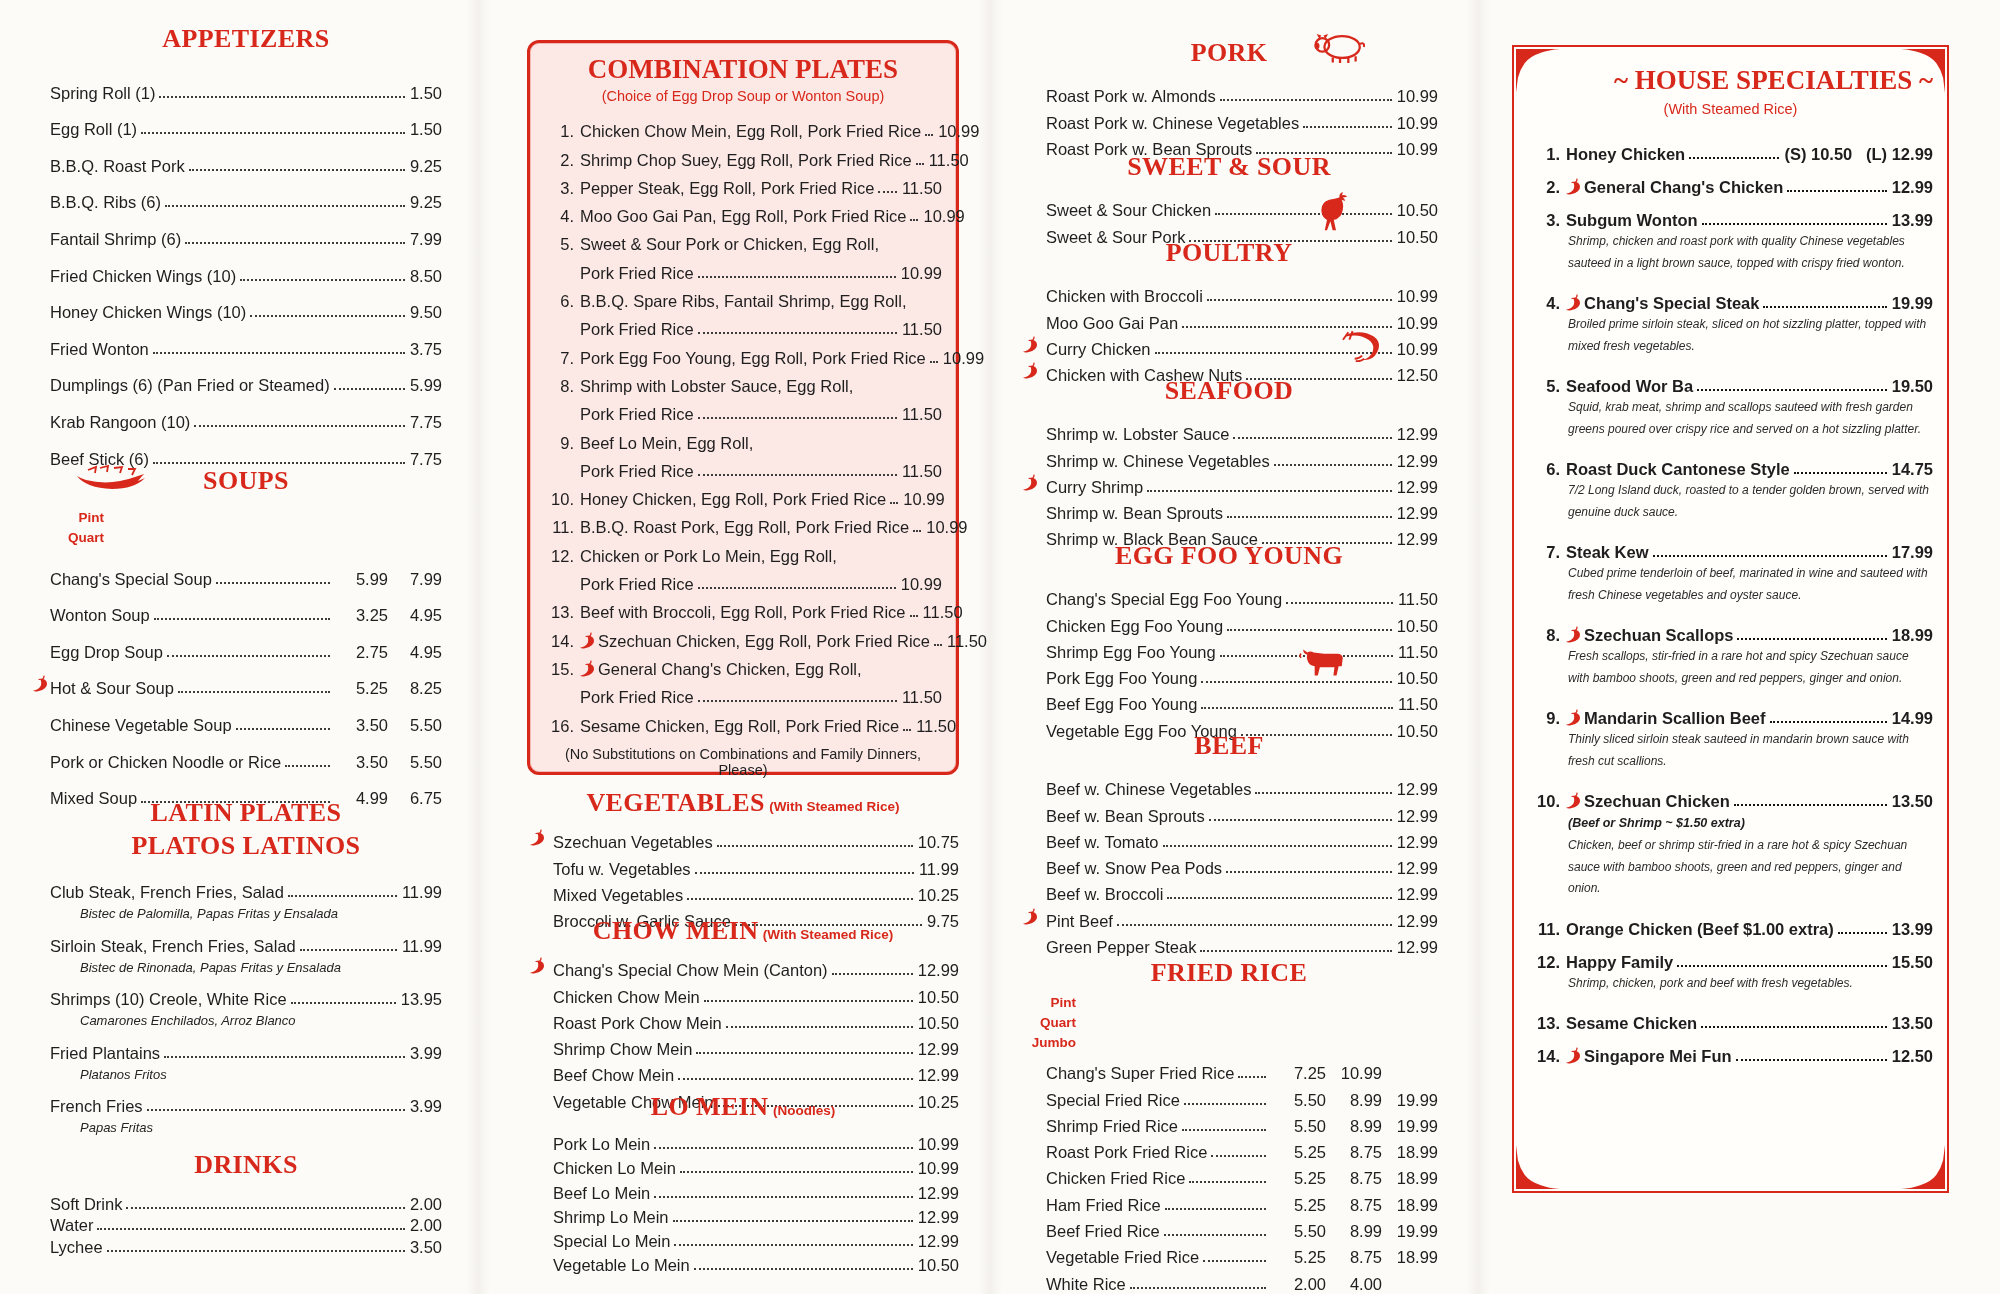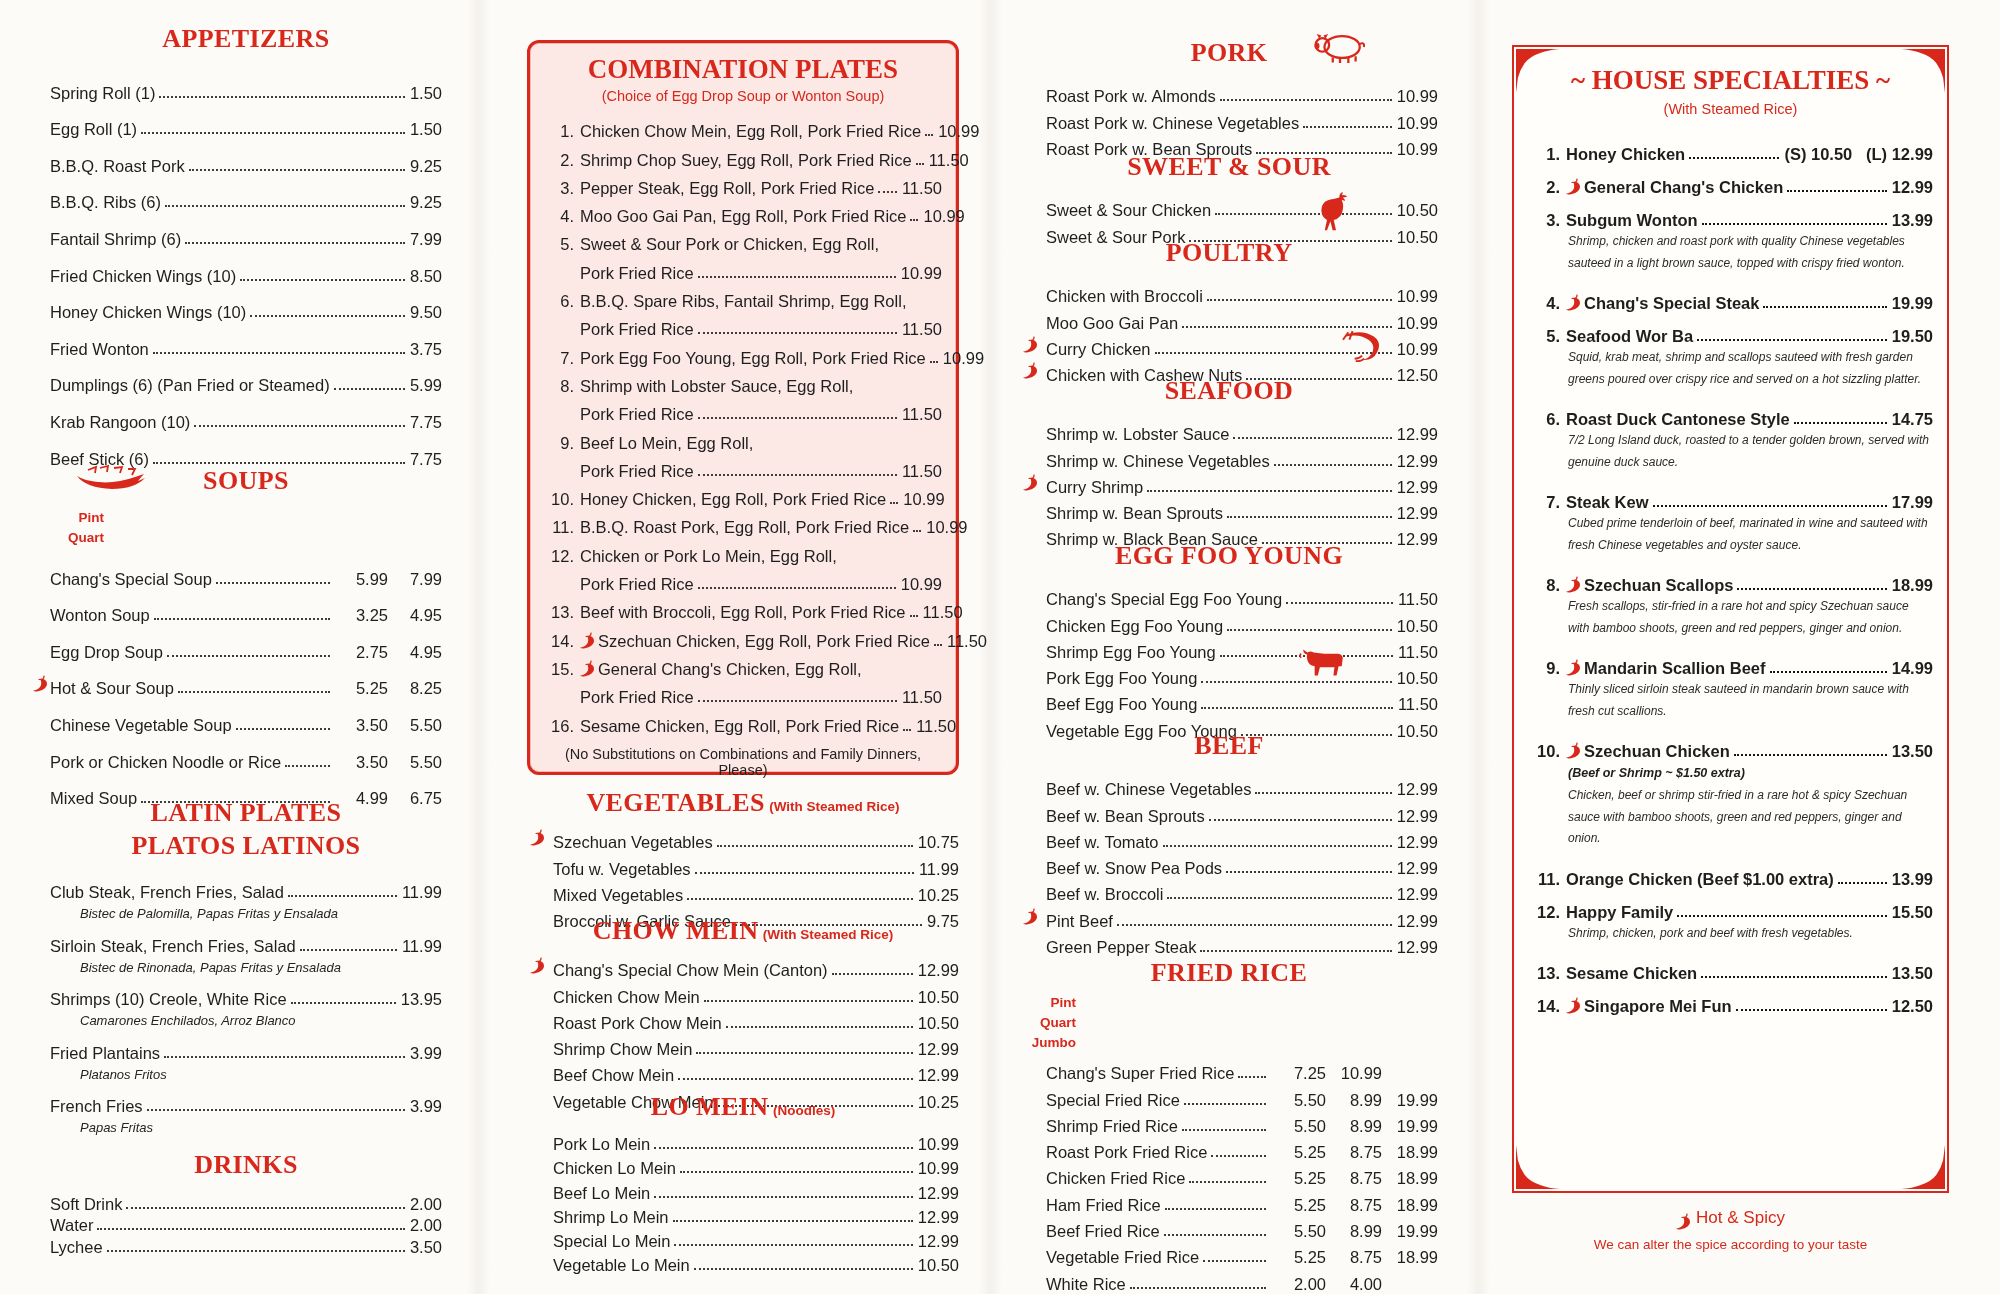--- a/index.html
+++ b/index.html
@@ -63,21 +63,21 @@
     box-shadow:inset 0 0 0 1px rgba(215,40,27,.25);}
   .combo-title{text-align:center;font-family:"Liberation Serif",serif;font-weight:bold;font-size:27px;color:var(--red);line-height:32px;}
   .combo-sub{text-align:center;color:var(--red);font-size:14.5px;line-height:22px;margin-bottom:6px;}
   .combo-list{font-size:16.5px;}
   .combo-list .row{height:28.3px;}
   .combo-footer{text-align:center;font-size:14.5px;margin-top:10px;color:#222;}
 
   
   .spec-box{position:absolute;left:0;top:45px;width:437px;height:1148px;box-sizing:border-box;
     background:#fffefb;border:2.5px solid var(--red);padding:16px 14px 10px;}
-  .spec-title{text-align:center;font-family:"Liberation Serif",serif;font-weight:bold;font-size:27px;color:var(--red);line-height:34px;}
+  .spec-title{text-align:right;font-family:"Liberation Serif",serif;font-weight:bold;font-size:27px;color:var(--red);line-height:34px;}
   .spec-sub{text-align:center;color:var(--red);font-size:14.5px;line-height:24px;margin-bottom:10px;}
   .sp-list{font-size:16.5px;}
   .sp-list .row{height:33px;}
   .sp-list .nm,.sp-list .pr,.sp-list .num{font-weight:bold;}
   .sp-list .num{width:32px;}
   .sp-note{font-style:italic;font-weight:bold;font-size:12.5px;line-height:21px;padding-left:40px;margin-top:2px;}
   .sp-desc{font-style:italic;font-size:12px;line-height:21.5px;padding-left:40px;padding-right:4px;margin:1px 0 6px;color:#2b2b2b;}
   .corner{position:absolute;width:44px;height:44px;z-index:1;}
   .corner svg{display:block;width:44px;height:44px;}
   .c-tl{top:2px;left:2px;}
@@ -937,20 +937,21 @@
             <span class="num">4.</span>
             <span class="pepper-in">
               <svg viewBox="0 0 18 20">
                 <path d="M11.2 3.9c1-.8 1.4-2 1.1-3.3l1.5-.3c.4 1.7-.1 3.3-1.3 4.4 3.1 1.3 4.8 4 4.2 6.9-.8 4-5.6 7.3-11.9 7.9-1.9.2-3.6-.1-4.8-.8 4.7-.9 8-3 9.2-5.7.9-2.1.9-5.2-.2-7.4-.9.4-2.2.3-3-.3.9-1 2.4-1.3 3.5-.9z" fill="#d7281b"></path>
               </svg>
             </span>
             <span class="nm">Chang's Special Steak</span>
             <span class="leader bold"></span>
             <span class="pr">19.99</span>
           </div>
+          <div class="sp-desc">Broiled prime sirloin steak, sliced on hot sizzling platter, topped with mixed fresh vegetables.</div>
           <div class="row">
             <span class="num">5.</span>
             <span class="nm">Seafood Wor Ba</span>
             <span class="leader bold"></span>
             <span class="pr">19.50</span>
           </div>
           <div class="sp-desc">Squid, krab meat, shrimp and scallops sauteed with fresh garden greens poured over crispy rice and served on a hot sizzling platter.</div>
           <div class="row">
             <span class="num">6.</span>
             <span class="nm">Roast Duck Cantonese Style</span>
@@ -1026,28 +1027,15 @@
             <span class="pepper-in">
               <svg viewBox="0 0 18 20">
                 <path d="M11.2 3.9c1-.8 1.4-2 1.1-3.3l1.5-.3c.4 1.7-.1 3.3-1.3 4.4 3.1 1.3 4.8 4 4.2 6.9-.8 4-5.6 7.3-11.9 7.9-1.9.2-3.6-.1-4.8-.8 4.7-.9 8-3 9.2-5.7.9-2.1.9-5.2-.2-7.4-.9.4-2.2.3-3-.3.9-1 2.4-1.3 3.5-.9z" fill="#d7281b"></path>
               </svg>
             </span>
             <span class="nm">Singapore Mei Fun</span>
             <span class="leader bold"></span>
             <span class="pr">12.50</span>
           </div>
         </div>
-    </div>
-    <div class="hot-footer">
-      <div>
-        <span class="hot-line">
-            <span class="pepper-in">
-              <svg viewBox="0 0 18 20">
-                <path d="M11.2 3.9c1-.8 1.4-2 1.1-3.3l1.5-.3c.4 1.7-.1 3.3-1.3 4.4 3.1 1.3 4.8 4 4.2 6.9-.8 4-5.6 7.3-11.9 7.9-1.9.2-3.6-.1-4.8-.8 4.7-.9 8-3 9.2-5.7.9-2.1.9-5.2-.2-7.4-.9.4-2.2.3-3-.3.9-1 2.4-1.3 3.5-.9z" fill="#d7281b"></path>
-              </svg>
-            </span>
-            <span>Hot &amp; Spicy</span>
-          </span>
-      </div>
-      <div class="hot-note">We can alter the spice according to your taste</div>
     </div>
   </div>
 </div>
 
 </body></html>

